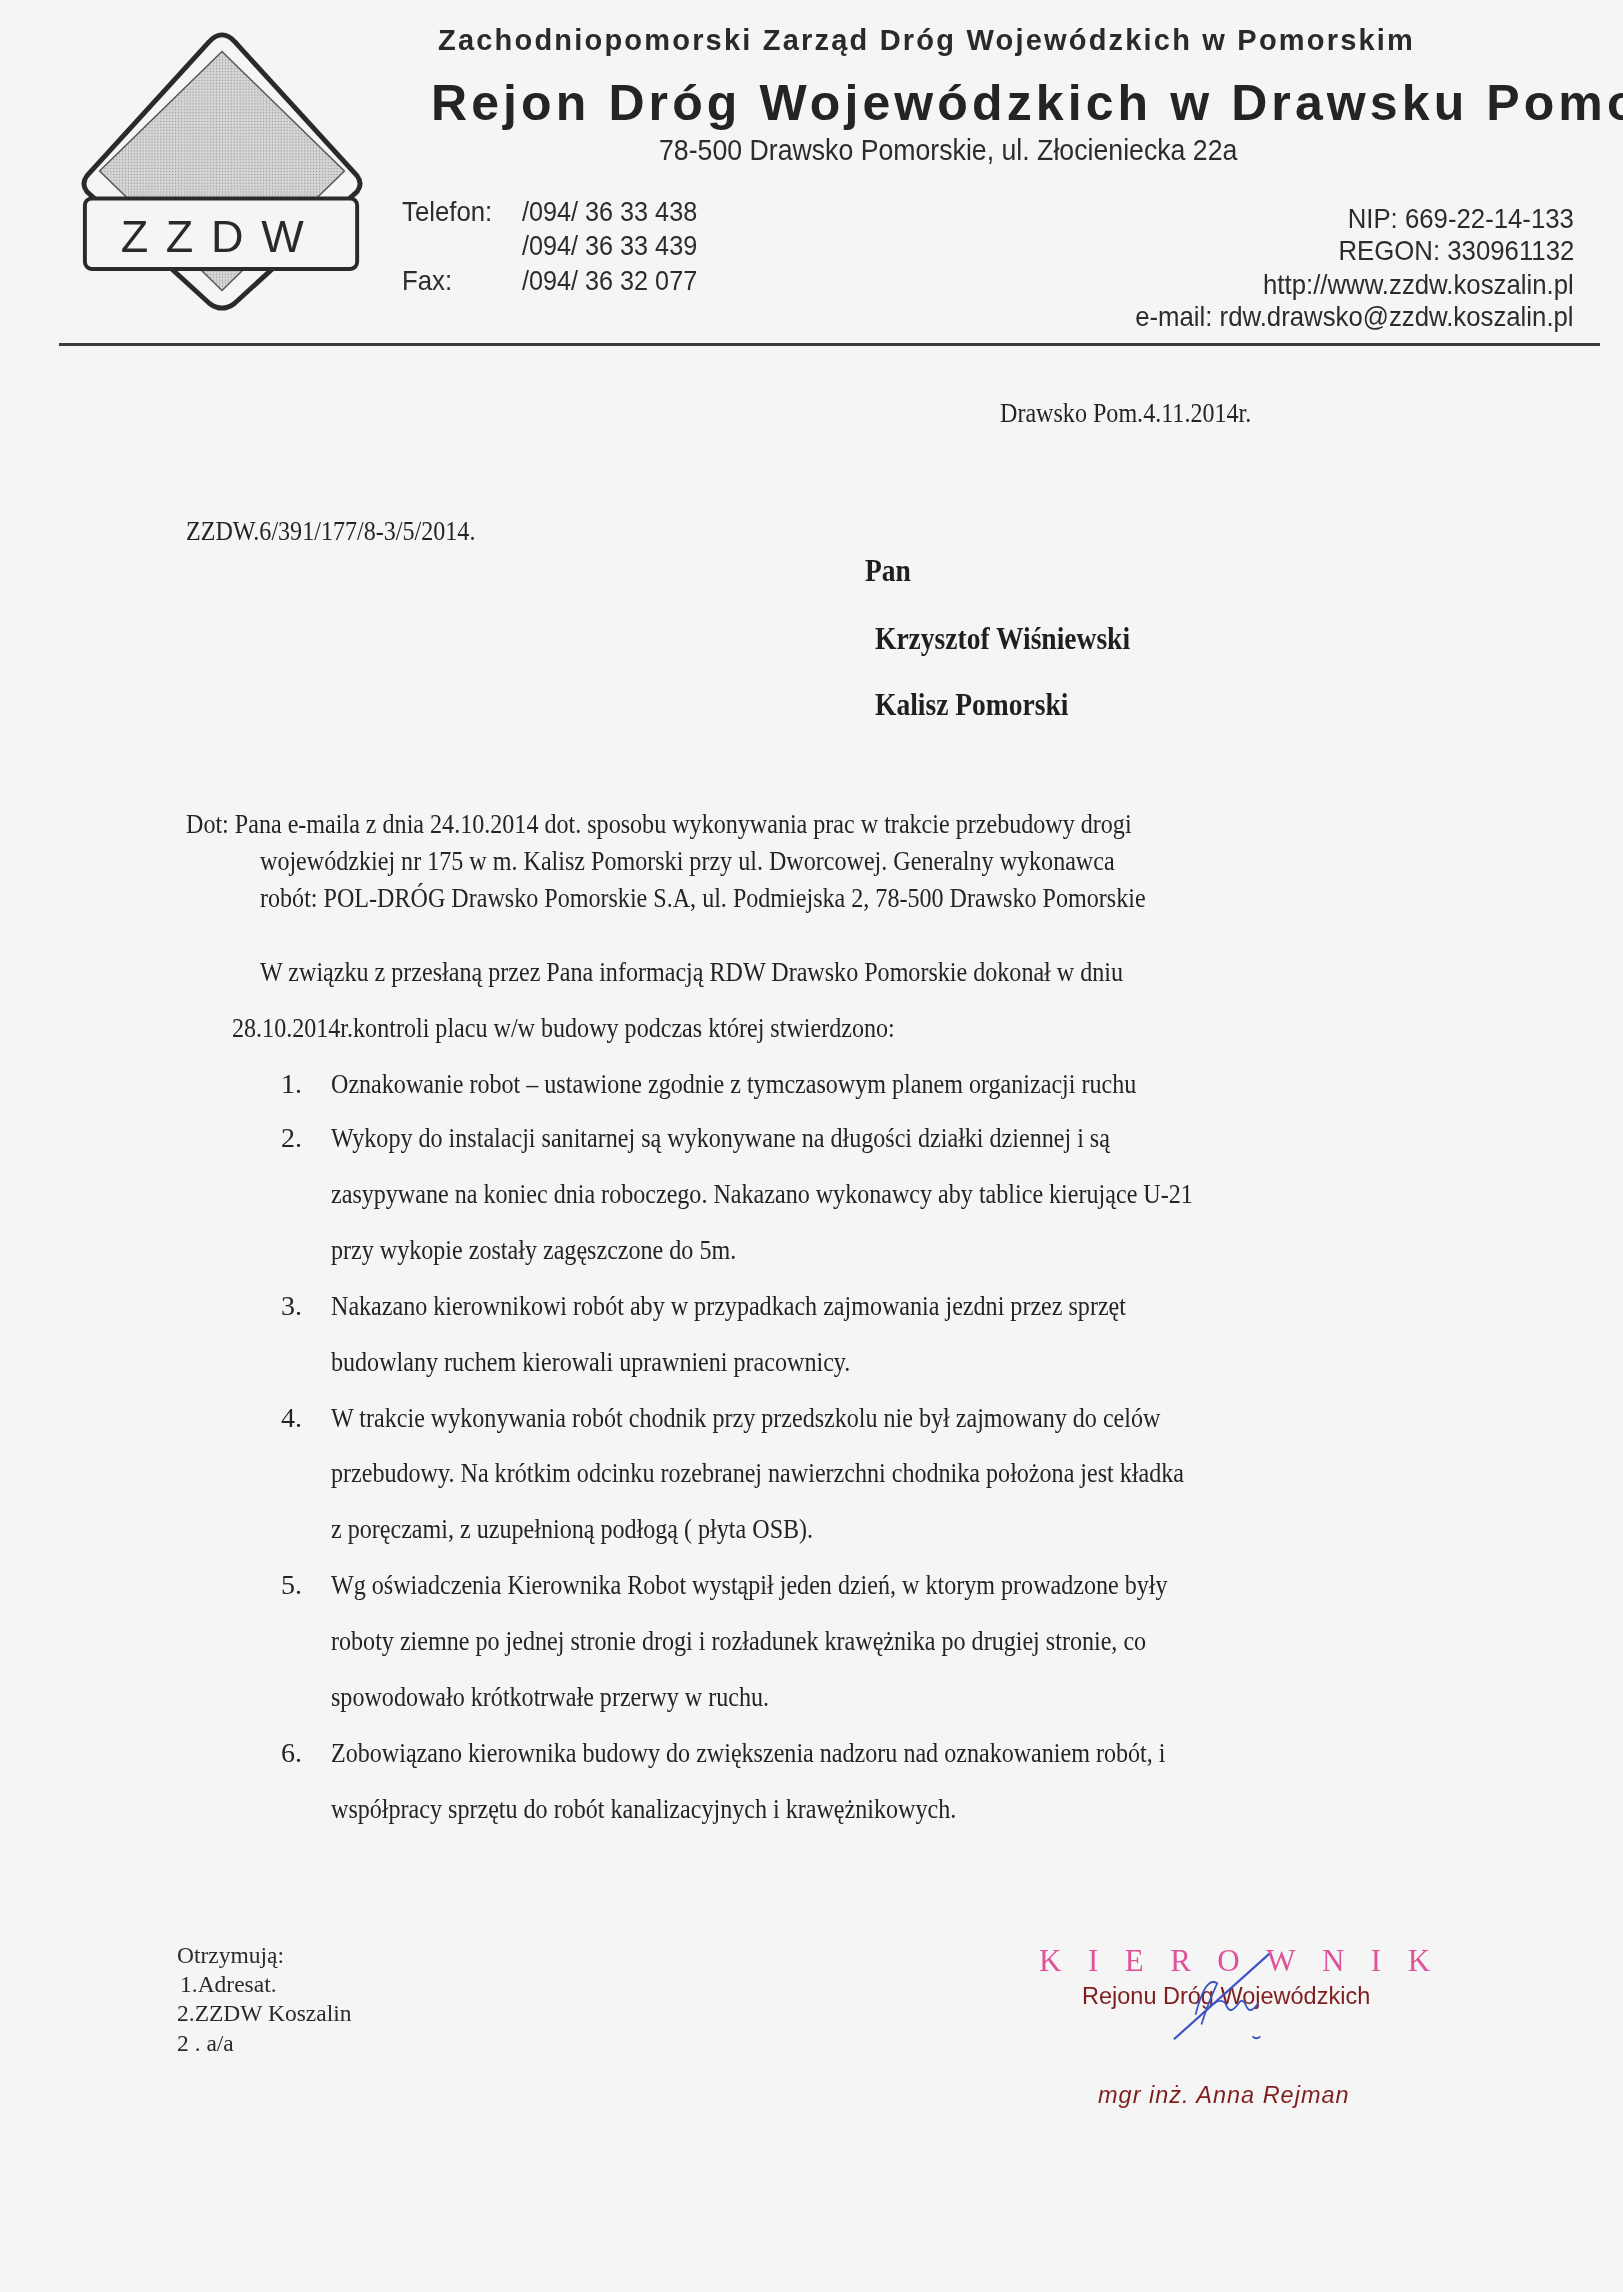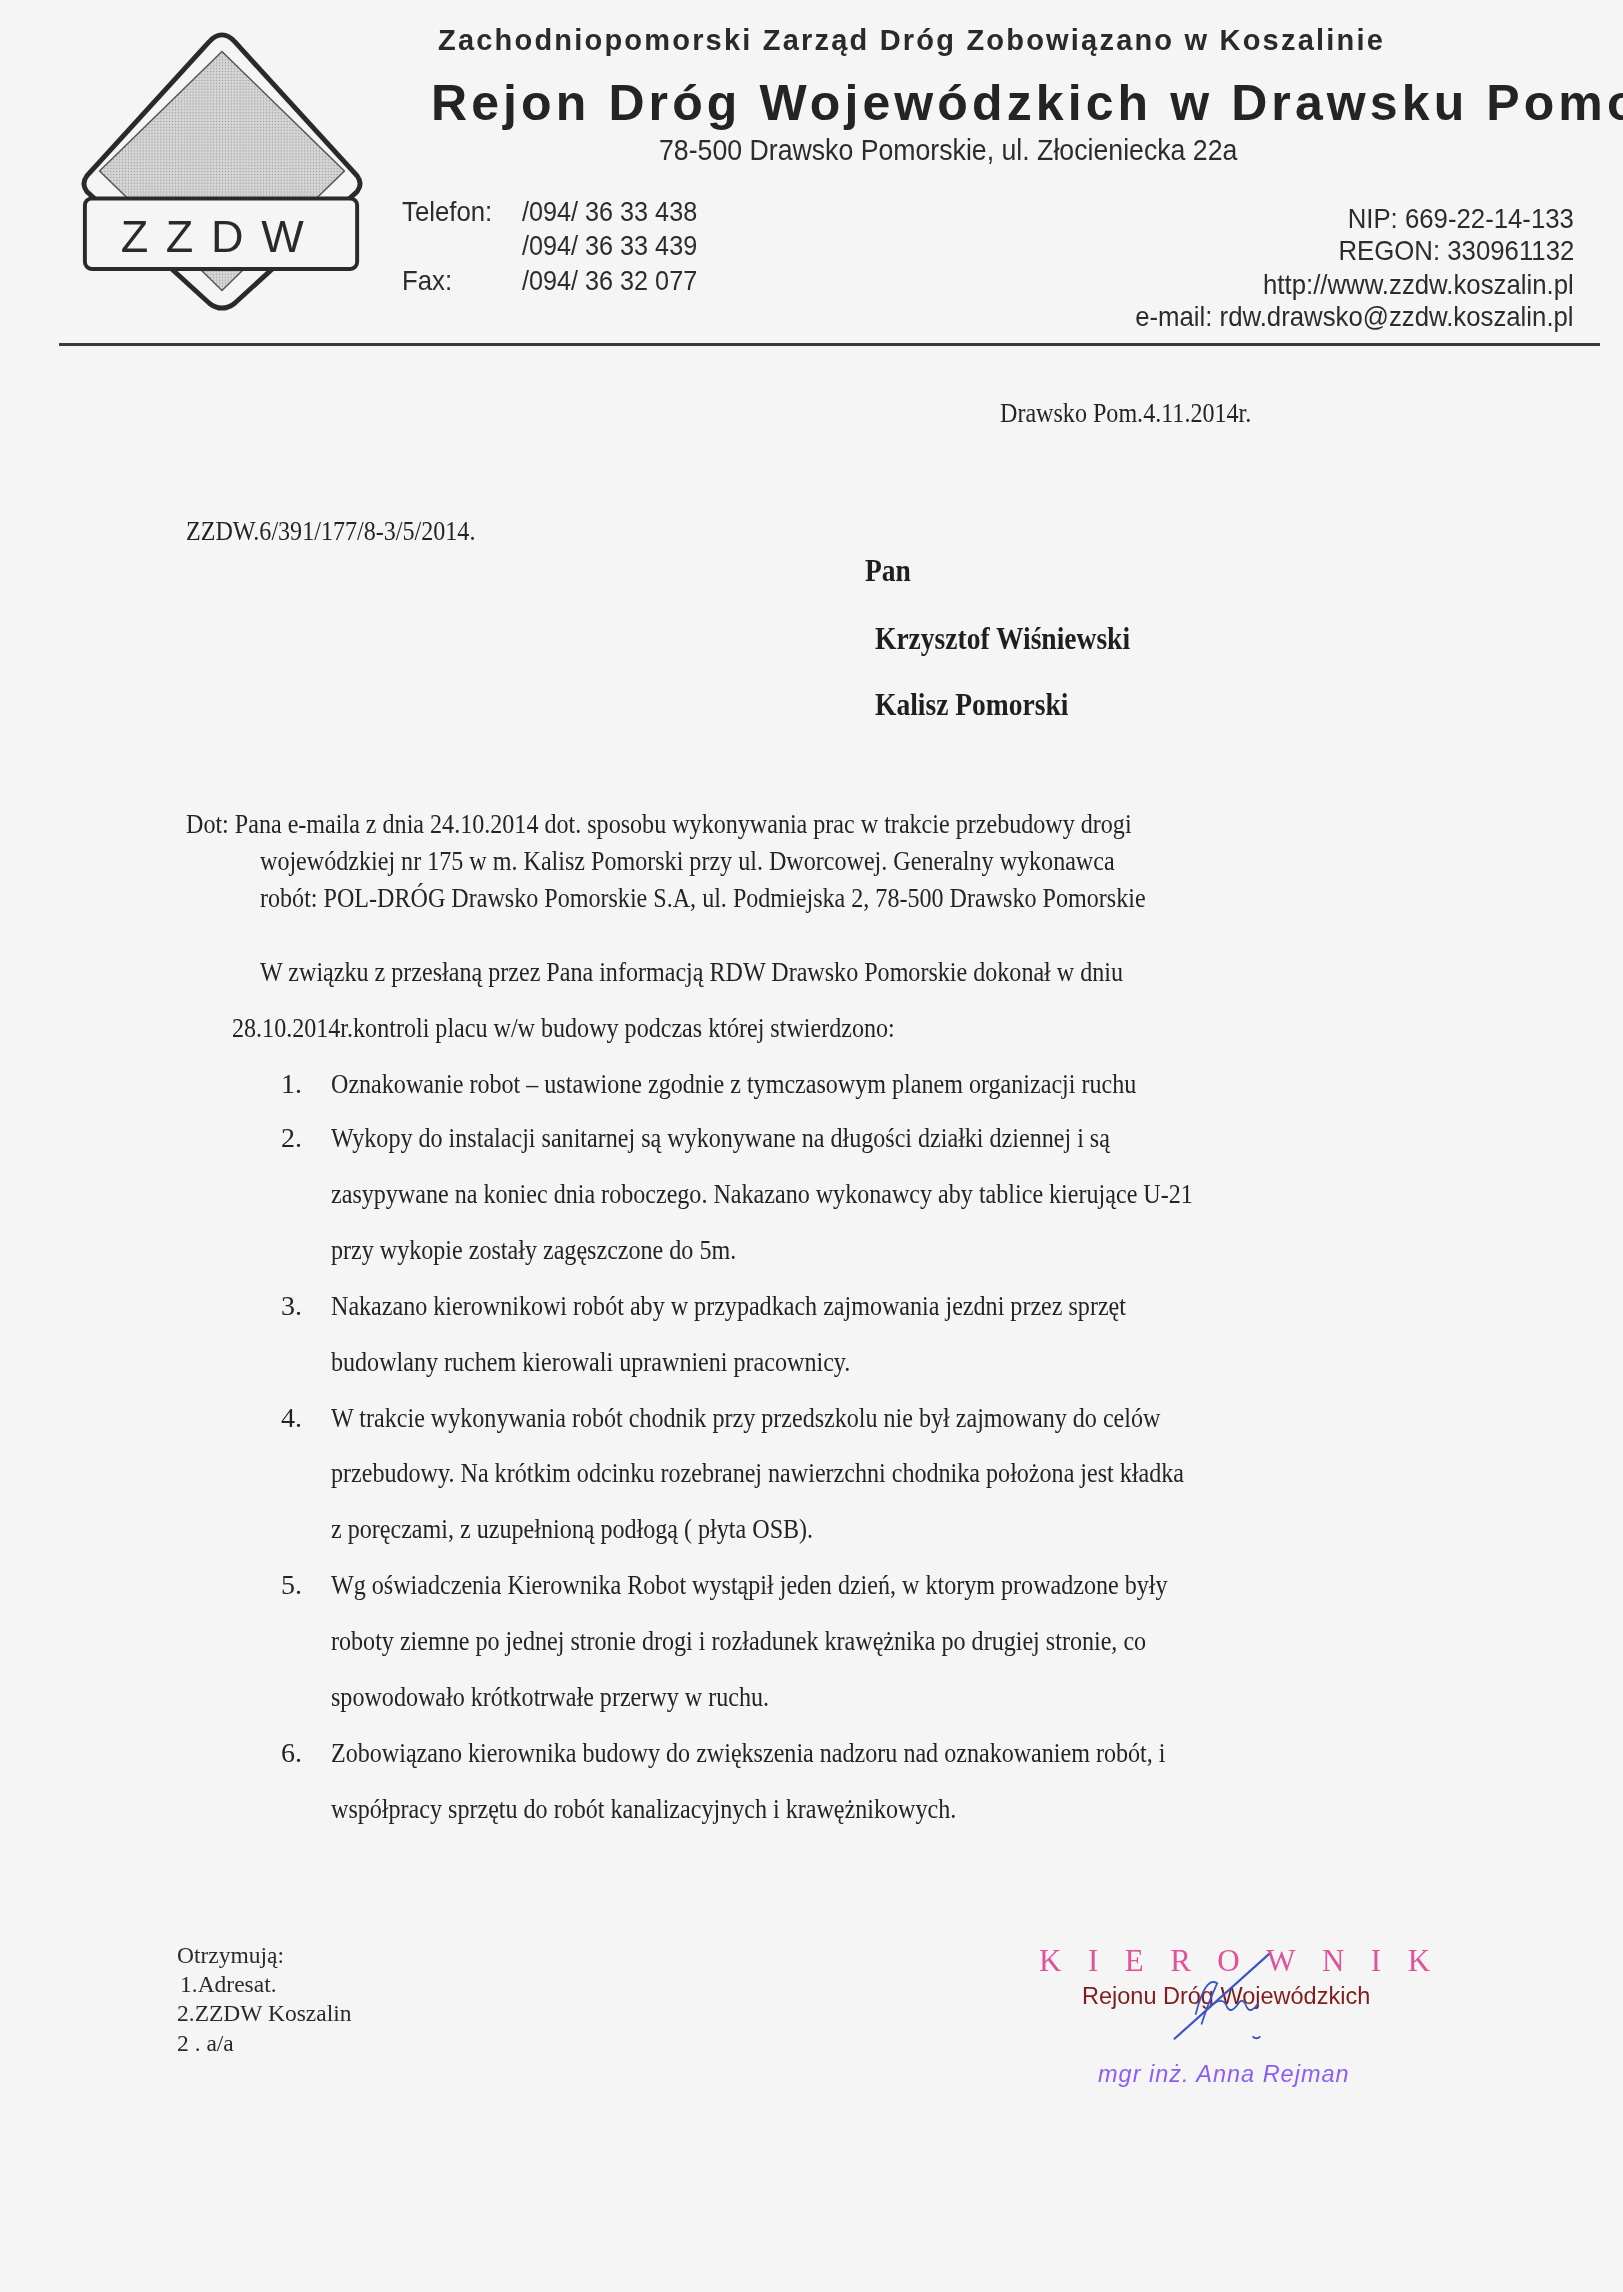--- a/index.html
+++ b/index.html
@@ -40,21 +40,21 @@
       <rect width="3" height="3" fill="#d6d6d6"></rect>
       <circle cx="1.5" cy="1.5" r="0.7" fill="#9a9a9a"></circle>
     </pattern>
   </defs>
   <path d="M145 6 Q152 6 158 13 L283 150 Q289 158 283 166 L158 280 Q145 290 132 280 L7 166 Q1 158 7 150 L132 13 Q138 6 145 6 Z" fill="#f5f5f5" stroke="#2a2a2a" stroke-width="5"></path>
   <path d="M145 23 L270 145 L145 267 L20 145 Z" fill="url(#dots)" stroke="#555" stroke-width="1.5"></path>
   <rect x="5" y="173" width="278" height="72" rx="7" fill="#f5f5f5" stroke="#2a2a2a" stroke-width="4"></rect>
   <text x="144" y="228" text-anchor="middle" font-family="Liberation Sans, sans-serif" font-size="46" letter-spacing="18" fill="#2a2a2a">ZZDW</text>
 </svg>
 
-<div class="abs sans hdr1">Zachodniopomorski Zarząd Dróg Zobowiązano w Koszalinie</div>
+<div class="abs sans hdr1">Zachodniopomorski Zarząd Dróg Wojewódzkich w Pomorskim</div>
 <div class="abs sans hdr2">Rejon Dróg Wojewódzkich w Drawsku Pomorskim</div>
 <div class="abs sans hdr-addr">78-500 Drawsko Pomorskie,  ul. Złocieniecka 22a</div>
 
 <div class="abs sans contact-label" style="left:402px; top:196px;">Telefon:</div>
 <div class="abs sans contact-val" style="left:522px; top:196px;">/094/ 36 33 438</div>
 <div class="abs sans contact-val" style="left:522px; top:230px;">/094/ 36 33 439</div>
 <div class="abs sans contact-label" style="left:402px; top:265px;">Fax:</div>
 <div class="abs sans contact-val" style="left:522px; top:265px;">/094/ 36 32 077</div>
 
 <div class="abs right-info sans" style="top:203px;">NIP: 669-22-14-133</div>
@@ -120,20 +120,20 @@
 <div>
   <div class="abs cc" style="left:177px; top:1942px;">Otrzymują:</div>
   <div class="abs cc" style="left:180px; top:1971px;">1.Adresat.</div>
   <div class="abs cc" style="left:177px; top:2000px;text-align:right;">2.ZZDW Koszalin</div>
   <div class="abs cc" style="left:177px; top:2030px;">2 . a/a</div>
 </div>
 
 <div>
   <div class="abs stamp stamp-title" style="color: rgb(224, 82, 154);">KIEROWNIK</div>
   <div class="abs stamp stamp-sub" style="color: #7f1d1d;">Rejonu Dróg Wojewódzkich</div>
-  <div class="abs stamp stamp-name" style="color: #8b5cf6;">mgr inż. Anna Rejman</div>
+  <div class="abs stamp stamp-name" style="color: #7f1d1d; margin-top: 21px;">mgr inż. Anna Rejman</div>
 </div>
 <svg id="signature" viewBox="0 0 120 110">
   <path d="M8 95 L105 8" stroke="#3b54c4" stroke-width="2.2" fill="none"></path>
   <path d="M30 70 Q40 30 52 38 Q42 60 36 80 M44 62 Q58 50 62 62 Q66 70 74 58 Q78 52 82 62 Q86 70 94 58" stroke="#3b54c4" stroke-width="1.8" fill="none"></path>
   <path d="M88 92 Q92 96 96 92" stroke="#3b54c4" stroke-width="1.8" fill="none"></path>
 </svg>
 
 
 </body></html>

